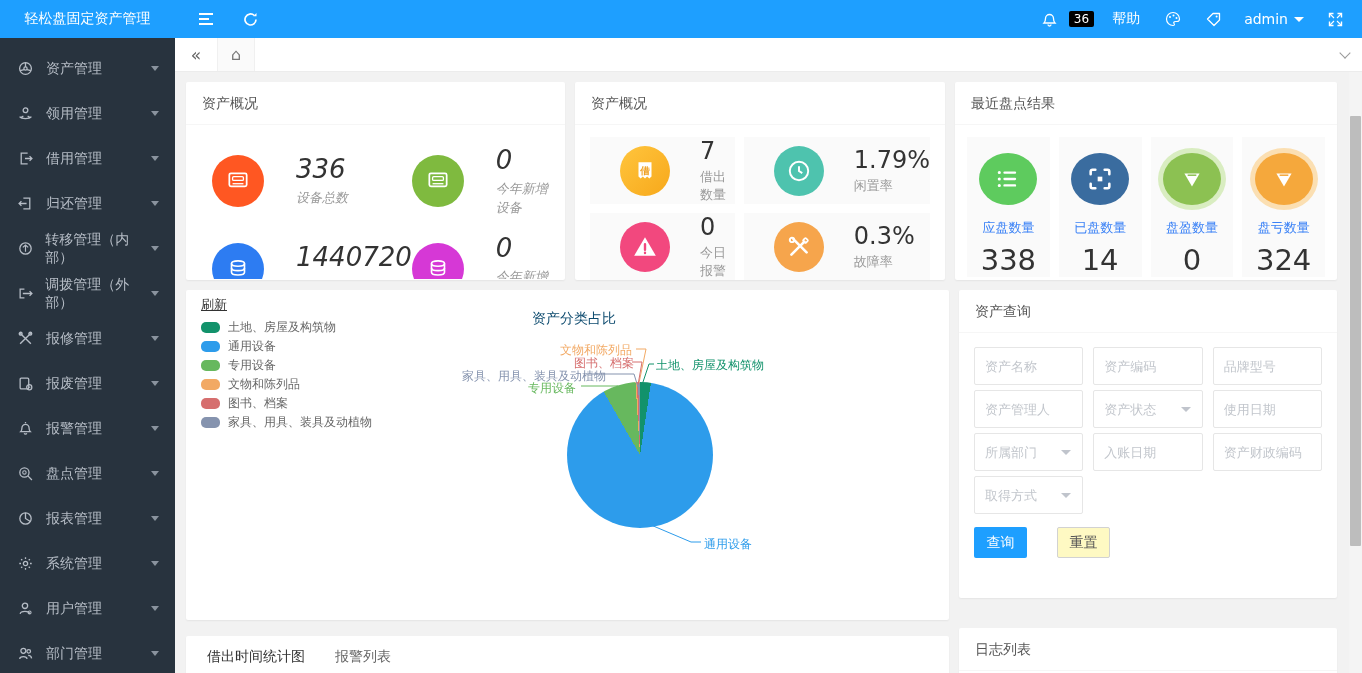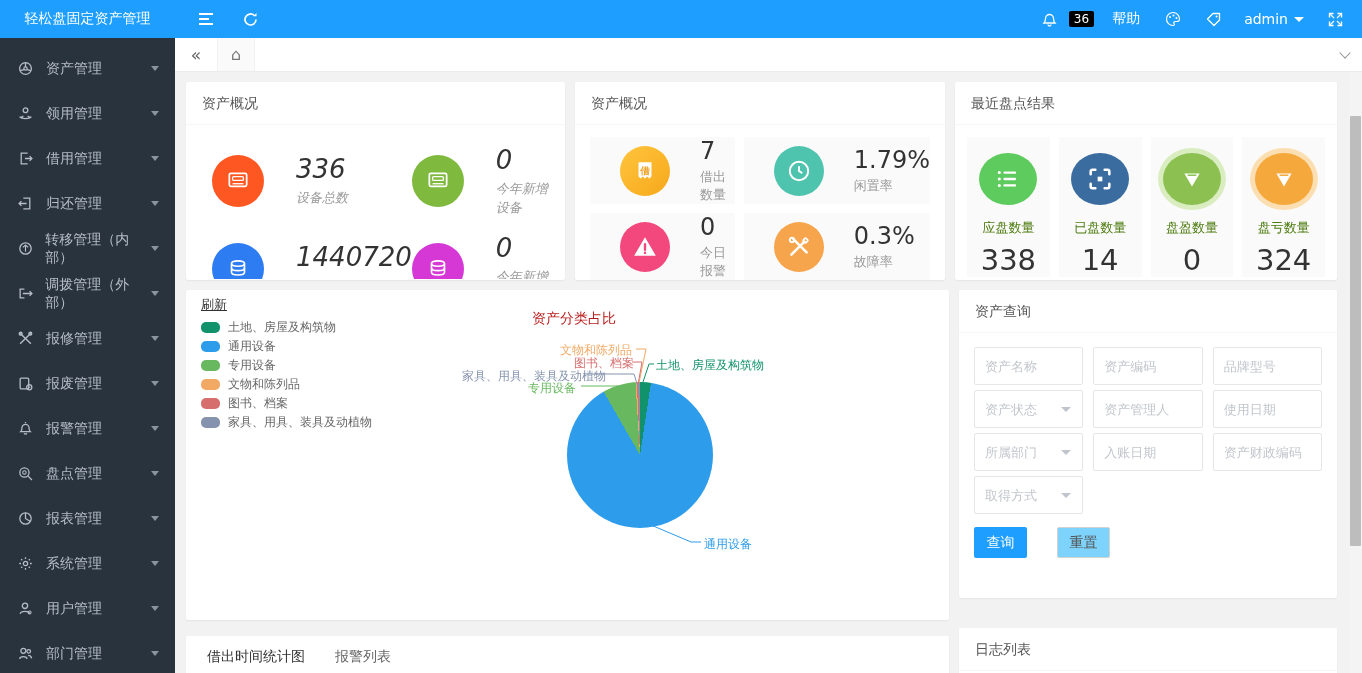--- a/index.html
+++ b/index.html
@@ -59,34 +59,34 @@
   .ov2-body { padding:12px 15px 0 15px; display:grid; grid-template-columns:1fr 1fr; gap:9px; }
   .tile { background:#FAFAFA; height:67px; display:flex; align-items:center; padding-left:30px; gap:30px; }
   .tile .circ { width:50px; height:50px; border-radius:50%; display:flex; align-items:center; justify-content:center; flex:0 0 50px; }
   .tile .num { font-size:24px; color:#333; }
   .tile .lbl { font-size:13px; color:#999; margin-top:3px; }
 
   
   .inv-body { padding:12px 12px 0 12px; display:grid; grid-template-columns:repeat(4,1fr); gap:9px; }
   .inv-tile { background:#FAFAFA; height:140px; display:flex; flex-direction:column; align-items:center; padding-top:16px; }
   .inv-tile .circ { width:58px; height:58px; border-radius:50%; display:flex; align-items:center; justify-content:center; }
-  .inv-tile .lbl { font-size:13px; color:#4d7c0f; margin-top:14px; }
+  .inv-tile .lbl { font-size:13px; color:#3b82f6; margin-top:14px; }
   .inv-tile .num { font-size:29px; color:#333; margin-top:6px; }
 
   
   .do-card { height:330px; margin-bottom:16px; position:relative; }
   .do-dots { margin-left:auto; display:flex; gap:8px; }
   .dot { width:8px; height:8px; border-radius:50%; background:#E3E3E3; cursor:pointer; }
   .dot.active { background:#8D8D8D; }
   .do-body { position:relative; height:286px; }
   .refresh-link { position:absolute; left:15px; top:6px; font-size:13px; color:#333; text-decoration:underline; cursor:pointer; }
   .legend { position:absolute; left:15px; top:28px; list-style:none; }
   .legend li { display:flex; align-items:center; height:19px; font-size:12px; color:#666; cursor:pointer; }
   .legend .sw { width:19px; height:11px; border-radius:5px; margin-right:8px; }
-  .chart-title { position:absolute; left:346px; top:20px; font-size:14px; color:#b91c1c; }
+  .chart-title { position:absolute; left:346px; top:20px; font-size:14px; color:#0c4a6e; }
   .pie { position:absolute; left:381px; top:92px; width:146px; height:146px; border-radius:50%; }
   .pie-label { position:absolute; font-size:12px; white-space:nowrap; }
   .pl-wenwu { left:374px; top:52px; }
   .pl-tushu { left:388px; top:65px; }
   .pl-jiaju { left:276px; top:78px; }
   .pl-zhuanyong { left:342px; top:90px; }
   .pl-tudi { left:470px; top:67px; }
   .pl-tongyong { left:518px; top:246px; }
   .leader-svg { position:absolute; left:0; top:0; width:763px; height:286px; pointer-events:none; }
 
@@ -94,21 +94,21 @@
   .aq-card { height:308px; margin-bottom:30px; }
   .aq-body { padding:14px 15px 0 15px; }
   .aq-grid { display:grid; grid-template-columns:1fr 1fr 1fr; gap:5px 10px; }
   .field { position:relative; }
   .field input { width:100%; height:38px; border:1px solid #E6E6E6; border-radius:2px; padding:0 10px; font-size:13px; color:#666; outline:none; background:#fff;
     font-family:"DejaVu Sans","Liberation Sans",sans-serif; }
   .field input::placeholder { color:#C2C6CC; }
   .field .sel-caret { position:absolute; right:12px; top:17px; width:0; height:0; border-left:5px solid transparent; border-right:5px solid transparent; border-top:5px solid #C0C4CC; pointer-events:none; }
   .aq-btns { margin-top:13px; display:flex; gap:30px; }
   .btn-primary { background:#1E9FFF; color:#fff; border:none; border-radius:2px; width:53px; height:31px; font-size:14px; cursor:pointer; font-family:inherit; }
-  .btn-plain { background:#7dd3fc; color:#555; border:1px solid #D2D2D2; border-radius:2px; width:53px; height:31px; font-size:14px; cursor:pointer; font-family:inherit; }
+  .btn-plain { background:#fef9c3; color:#555; border:1px solid #D2D2D2; border-radius:2px; width:53px; height:31px; font-size:14px; cursor:pointer; font-family:inherit; }
 
   
   .bt-card { height:140px; }
   .bt-tabs { display:flex; align-items:stretch; height:43px; border-bottom:1px solid #f2f2f2; padding:0 6px; }
   .bt-tab { padding:0 15px; display:flex; align-items:center; font-size:14px; color:#666; cursor:pointer; position:relative; }
   .bt-tab.active { color:#333; }
   .bt-tab.active:after { content:""; position:absolute; left:10px; right:10px; bottom:0; height:2px; background:#5FB878; }
   .log-card { height:140px; }
 
   
@@ -570,22 +570,22 @@
 
             <div class="card aq-card">
               <div class="card-header">
                   <span>资产查询</span>
                 </div>
               <div class="aq-body">
                 <div class="aq-grid">
                   <div class="field"><input placeholder="资产名称" style=""></div>
                   <div class="field"><input placeholder="资产编码" style=""></div>
                   <div class="field"><input placeholder="品牌型号" style=""></div>
+                  <div class="field"><input placeholder="资产管理人" style=""></div>
                   <div class="field"><input placeholder="资产状态" style=""><span class="sel-caret"></span></div>
-                  <div class="field"><input placeholder="资产管理人" style=""></div>
                   <div class="field"><input placeholder="使用日期" style=""></div>
                   <div class="field"><input placeholder="所属部门" style=""><span class="sel-caret"></span></div>
                   <div class="field"><input placeholder="入账日期" style=""></div>
                   <div class="field"><input placeholder="资产财政编码" style=""></div>
                   <div class="field"><input placeholder="取得方式" style=""><span class="sel-caret"></span></div>
                 </div>
                 <div class="aq-btns">
                   <button class="btn-primary">查询</button>
                   <button class="btn-plain">重置</button>
                 </div>

